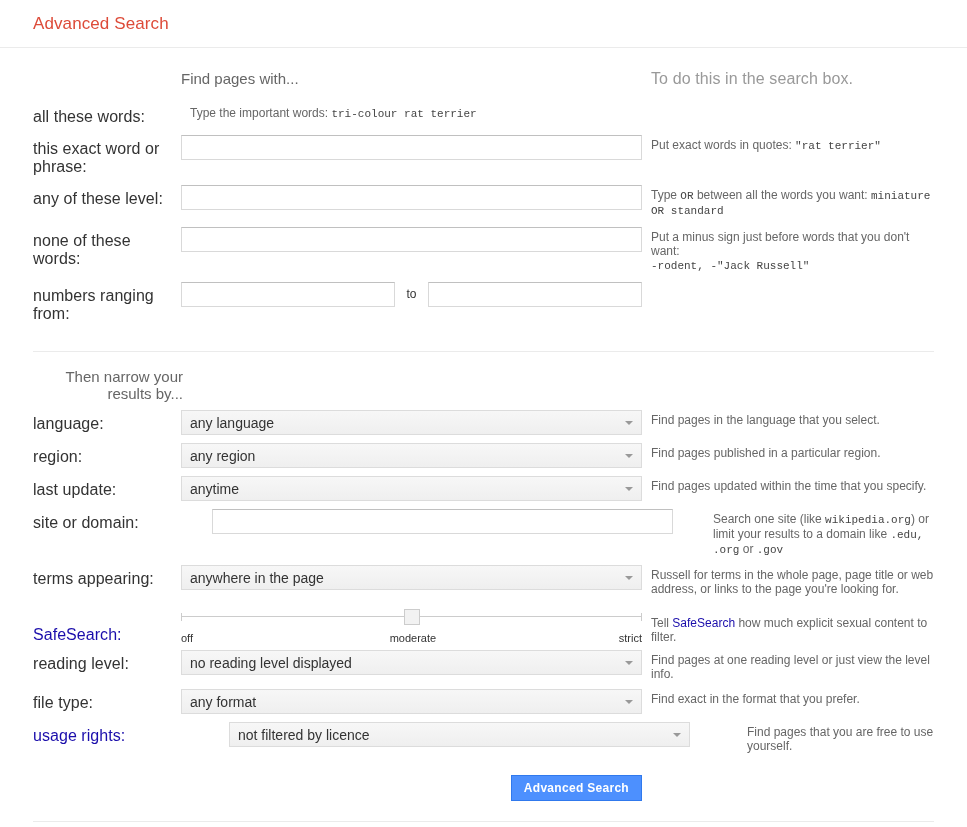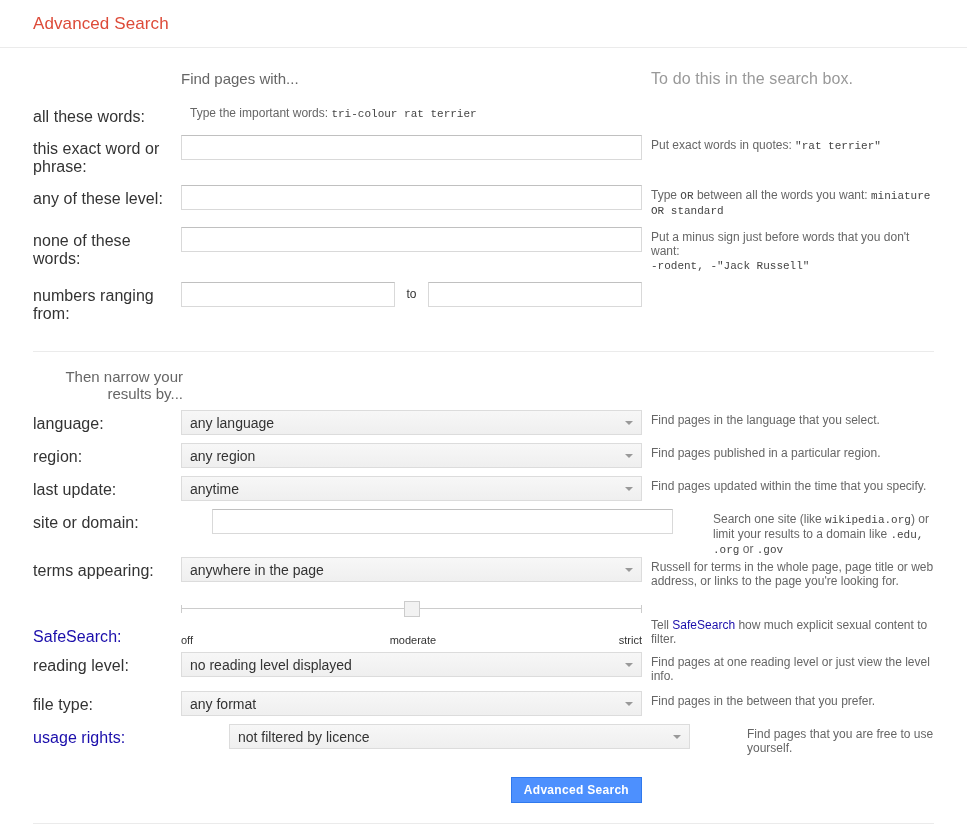--- a/index.html
+++ b/index.html
@@ -126,21 +126,21 @@
     position: absolute;
     left: 50%; margin-left: -8px; top: -8px;
     width: 16px; height: 16px;
     background: #f2f2f2;
     border: 1px solid #ccc;
     cursor: pointer;
   }
   .slider-labels {
     display: flex; justify-content: space-between;
     font-size: 11px; color: #333;
-    margin-top: 12px;
+    margin-top: 2px;
   }
   .slider-labels span:nth-child(2) { margin-left: 14px; }
 
   
   .btn-row { display: flex; }
   .btn-spacer { width: 148px; flex: 0 0 148px; }
   .btn-holder { width: 461px; flex: 0 0 461px; display: flex; justify-content: flex-end; }
   .btn {
     background: #4d90fe;
     border: 1px solid #3079ed;
@@ -270,21 +270,21 @@
       <div class="lbl">last update:</div>
       <div class="fld">
         <div class="sel">
           <span class="sel-value">anytime</span>
           <span class="sel-arrow"></span>
         </div>
       </div>
       <div class="help">Find pages updated within the time that you specify.</div>
     </div>
 
-    <div class="row" style="gap:31px;">
+    <div class="row" style="margin-bottom:8px;gap:31px;">
       <div class="lbl">site or domain:</div>
       <div class="fld">
         <input class="txt" type="text" value="" style="">
       </div>
       <div class="help">
         <span>Search one site (like</span>
         <code>wikipedia.org</code><span>) or limit your results to a domain like</span>
         <code>.edu, .org</code>
         <span>or</span>
         <code>.gov</code>
@@ -335,21 +335,21 @@
     </div>
 
     <div class="row" style="margin-bottom:8px;">
       <div class="lbl">file type:</div>
       <div class="fld">
         <div class="sel">
           <span class="sel-value">any format</span>
           <span class="sel-arrow"></span>
         </div>
       </div>
-      <div class="help">Find pages in the between that you prefer.</div>
+      <div class="help">Find exact in the format that you prefer.</div>
     </div>
 
     <div class="row" style="margin-bottom:8px;gap:48px;">
       <div class="lbl link">usage rights:</div>
       <div class="fld">
         <div class="sel">
           <span class="sel-value">not filtered by licence</span>
           <span class="sel-arrow"></span>
         </div>
       </div>

